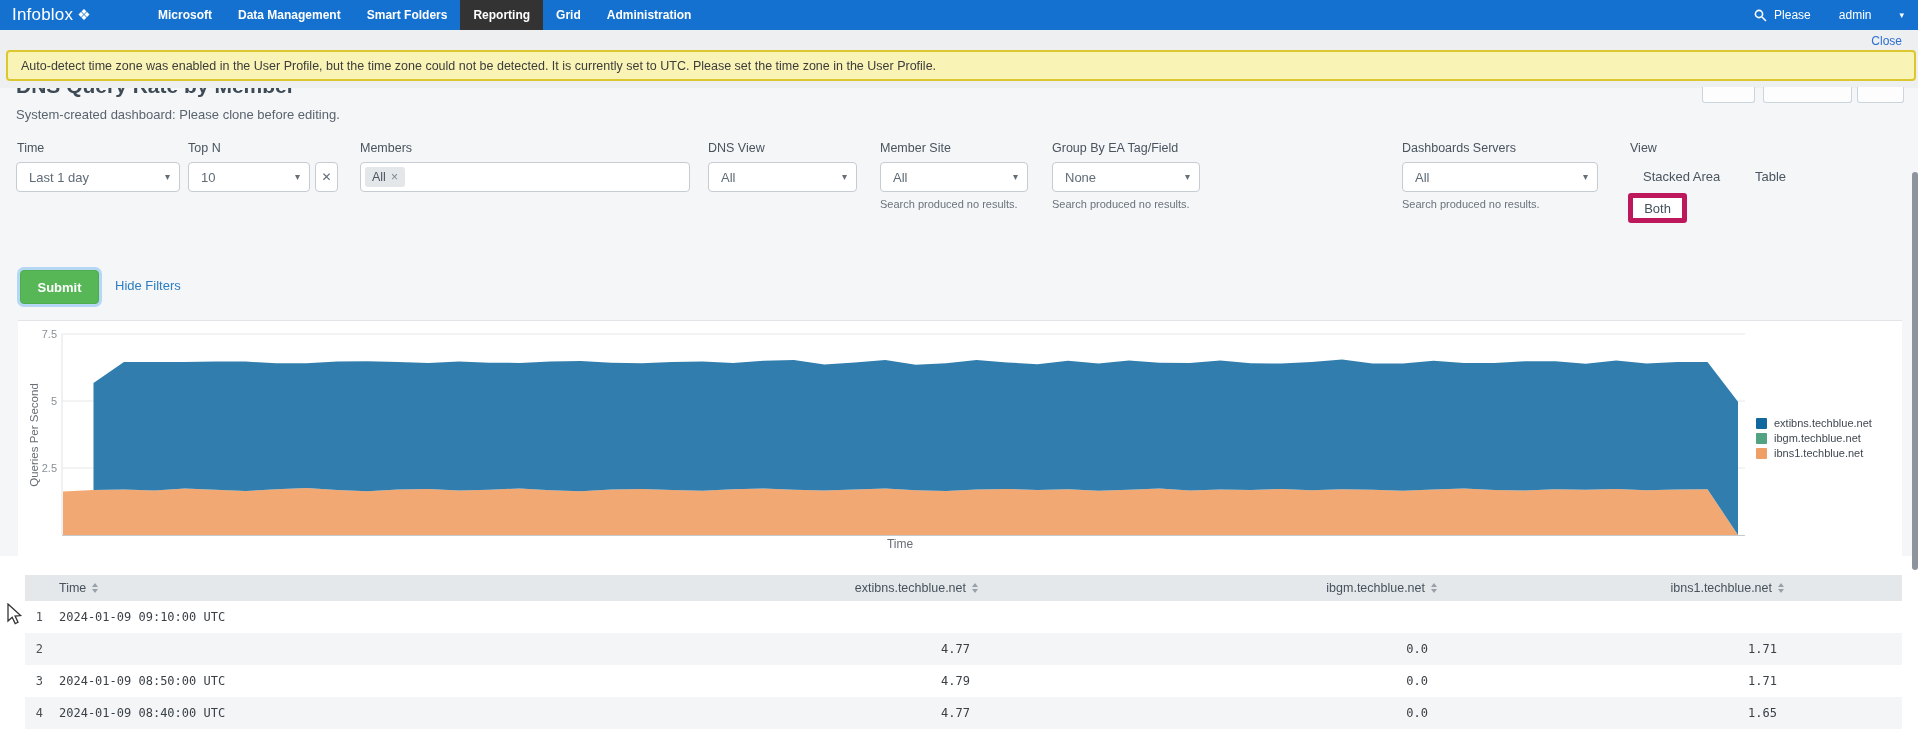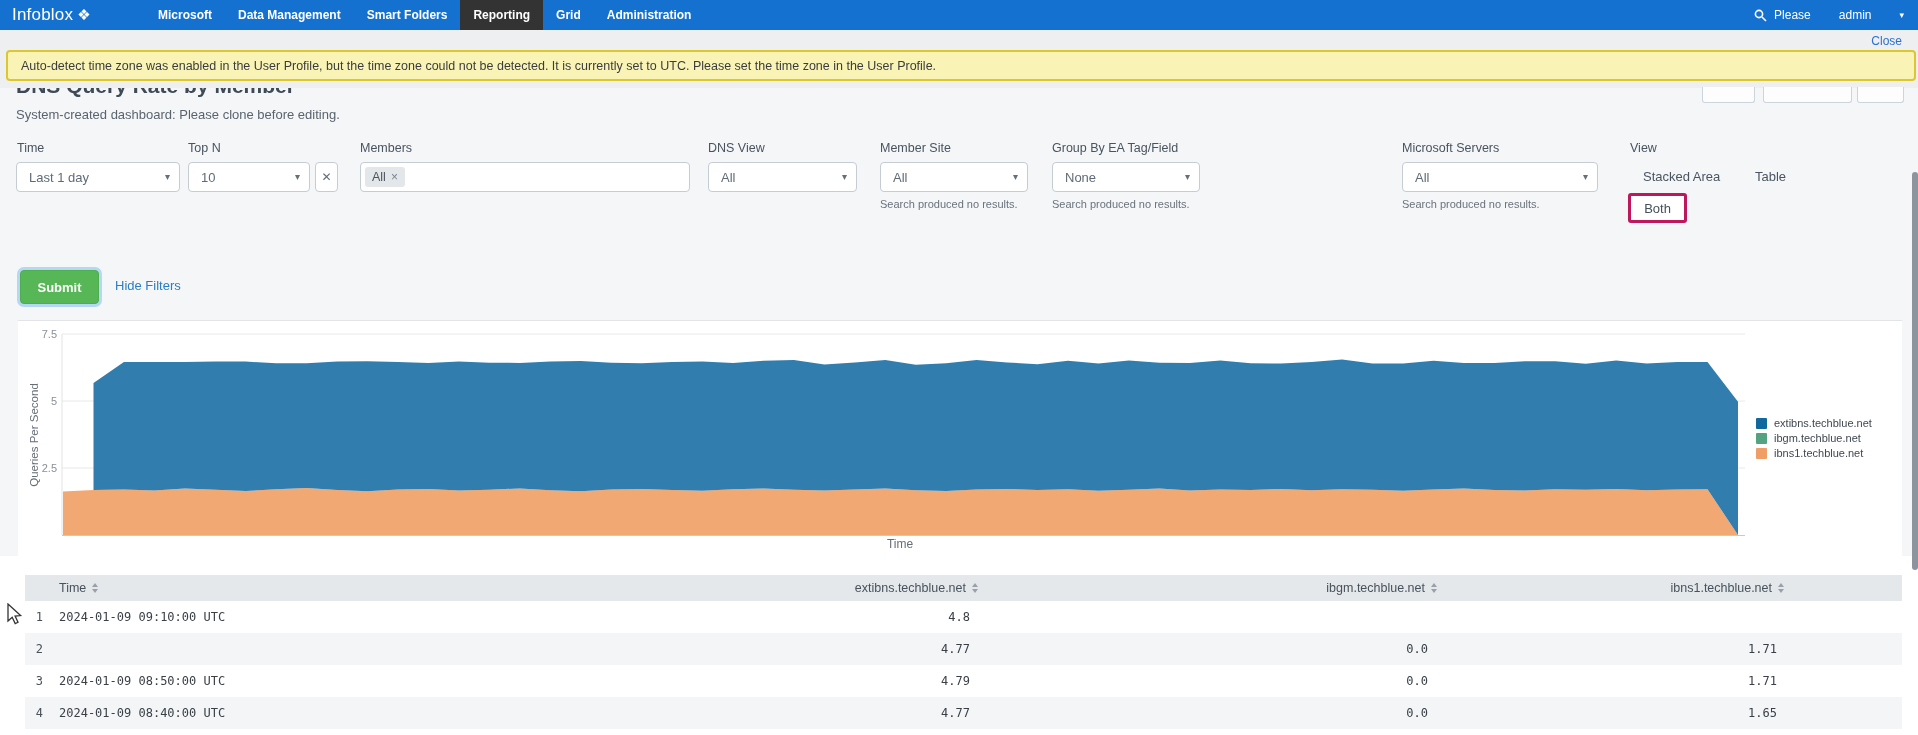--- a/index.html
+++ b/index.html
@@ -35,21 +35,21 @@
           display:flex;align-items:center;padding:0 24px 0 12px;font-size:13px;color:#5f6b76;cursor:pointer;}
   .select .sel-caret{position:absolute;right:9px;top:8px;font-size:10px;color:#666e76;}
   .clear-btn{position:absolute;width:23px;height:30px;background:#fff;border:1px solid #c6ccd3;border-radius:4px;box-sizing:border-box;
              display:flex;align-items:center;justify-content:center;font-size:12px;color:#5f6b76;cursor:pointer;}
   .tag-input{position:absolute;height:30px;background:#fff;border:1px solid #c6ccd3;border-radius:4px;box-sizing:border-box;
              display:flex;align-items:center;padding:0 4px;cursor:text;}
   .chip{background:#e3e7ea;border-radius:3px;padding:3px 7px;font-size:12.5px;color:#4a5560;display:flex;align-items:center;gap:5px;}
   .chip .chip-x{color:#7a858f;font-size:12px;cursor:pointer;}
   .f-note{position:absolute;font-size:11px;color:#6a737c;}
   .view-opt{position:absolute;font-size:13px;color:#4a5560;cursor:pointer;}
-  #both-btn{position:absolute;left:1628px;top:105px;width:59px;height:30px;background:#fff;border:3px solid #be185d;border-radius:3px;
+  #both-btn{position:absolute;left:1628px;top:105px;width:59px;height:30px;background:#fff;border:5px solid #be185d;border-radius:3px;
             box-sizing:border-box;display:flex;align-items:center;justify-content:center;font-size:13px;color:#44505a;cursor:pointer;}
 
   #submit-btn{position:absolute;left:20px;top:182px;width:77px;height:32px;background:#57b757;border:1px solid #4cae4c;border-radius:4px;
               box-shadow:0 0 0 3px rgba(130,190,240,.55);display:flex;align-items:center;justify-content:center;
               color:#fff;font-size:13px;font-weight:bold;cursor:pointer;}
   #hide-filters{position:absolute;left:115px;top:190px;font-size:13px;color:#2d7dc2;cursor:pointer;}
 
   
   #chart-zone{position:absolute;left:0;top:320px;width:1918px;height:236px;background:#f4f6f8;}
   #chart-panel{position:absolute;left:18px;top:0;width:1884px;height:236px;background:#fff;border-top:1px solid #e2e4e7;}
@@ -172,21 +172,21 @@
     </div>
     <span class="f-note" style="left:880px;top:110px;">Search produced no results.</span>
 
     <span class="f-label" style="left:1052px;top:53px;">Group By EA Tag/Field</span>
     <div class="select" style="left:1052px;top:74px;width:148px;">
       <span>None</span>
       <span class="sel-caret">▾</span>
     </div>
     <span class="f-note" style="left:1052px;top:110px;">Search produced no results.</span>
 
-    <span class="f-label" style="left:1402px;top:53px;">Microsoft Servers</span>
+    <span class="f-label" style="left:1402px;top:53px;">Dashboards Servers</span>
     <div class="select" style="left:1402px;top:74px;width:196px;">
       <span>All</span>
       <span class="sel-caret">▾</span>
     </div>
     <span class="f-note" style="left:1402px;top:110px;">Search produced no results.</span>
 
     <span class="f-label" style="left:1630px;top:53px;">View</span>
     <span class="view-opt" style="left:1643px;top:81px;">Stacked Area</span>
     <span class="view-opt" style="left:1755px;top:81px;">Table</span>
     <div id="both-btn">Both</div>
@@ -256,21 +256,20 @@
         <span class="sort">
             <i class="up"></i>
             <i class="dn"></i>
           </span>
       </div>
     </div>
 
     <div class="trow" style="top:45px;">
       <div class="td num" style="left:0px;width:18px;">1</div>
       <div class="td" style="left:34px;width:300px;">2024-01-09 09:10:00 UTC</div>
-      <div class="td right" style="left:765px;width:180px;">4.8</div>
       <div class="td right" style="left:1223px;width:180px;"></div>
       <div class="td right" style="left:1572px;width:180px;"></div>
     </div>
     <div class="trow alt" style="top:77px;">
       <div class="td num" style="left:0px;width:18px;">2</div>
       <div class="td right" style="left:765px;width:180px;">4.77</div>
       <div class="td right" style="left:1223px;width:180px;">0.0</div>
       <div class="td right" style="left:1572px;width:180px;">1.71</div>
     </div>
     <div class="trow" style="top:109px;">

